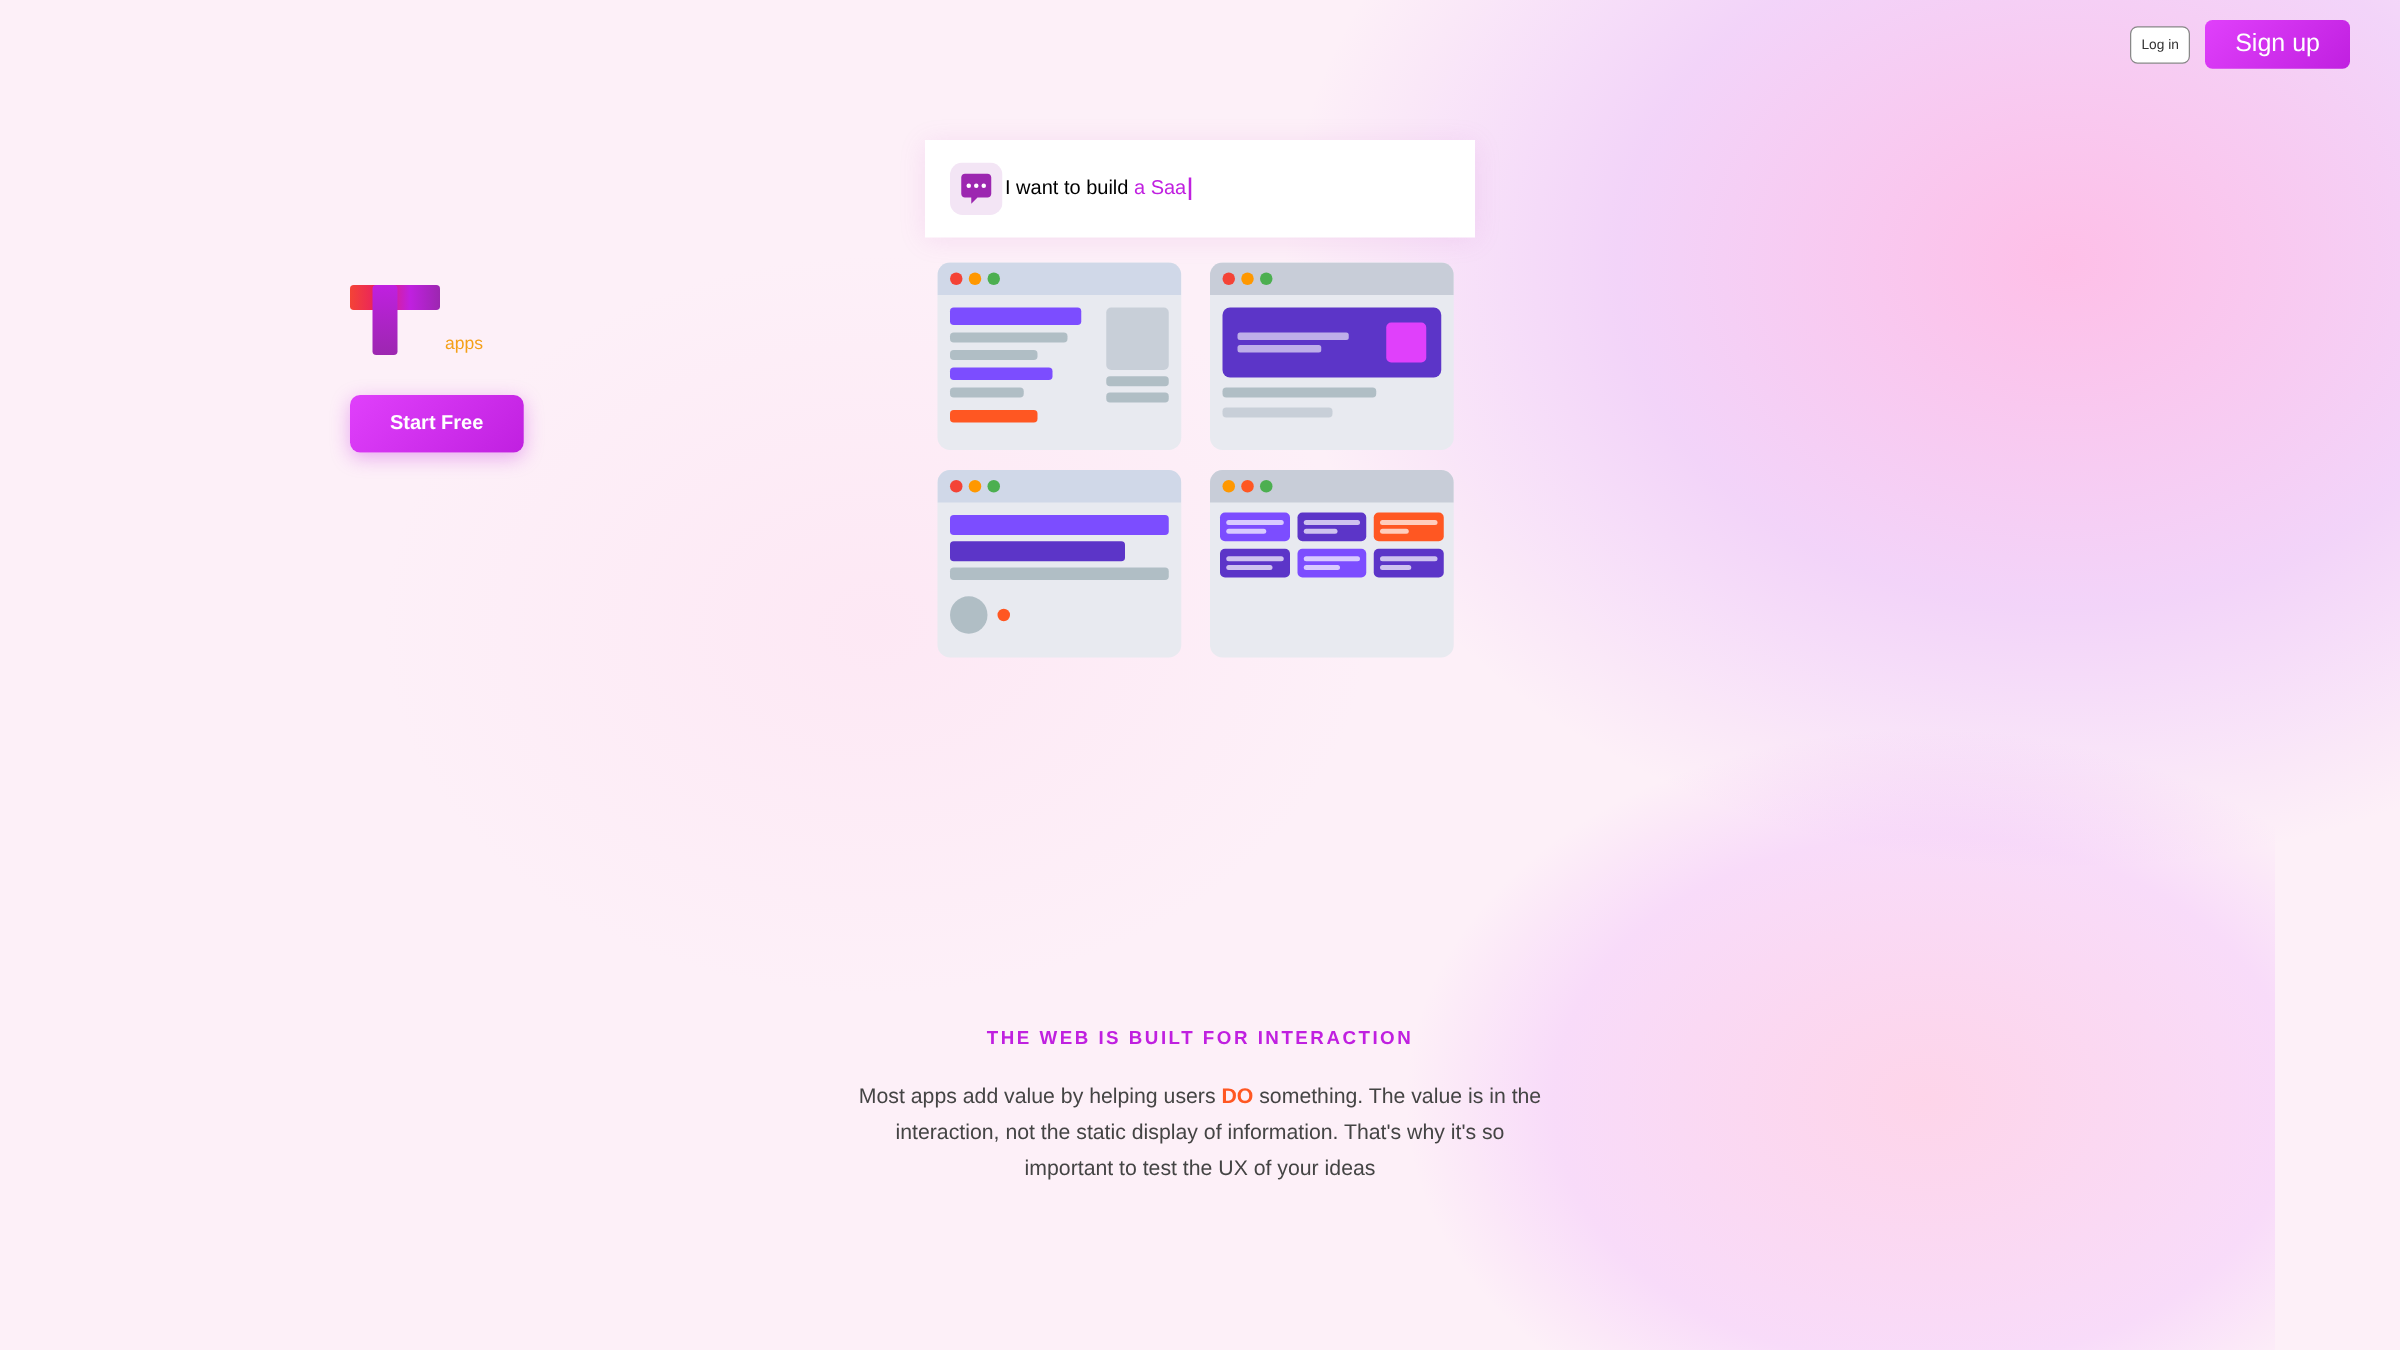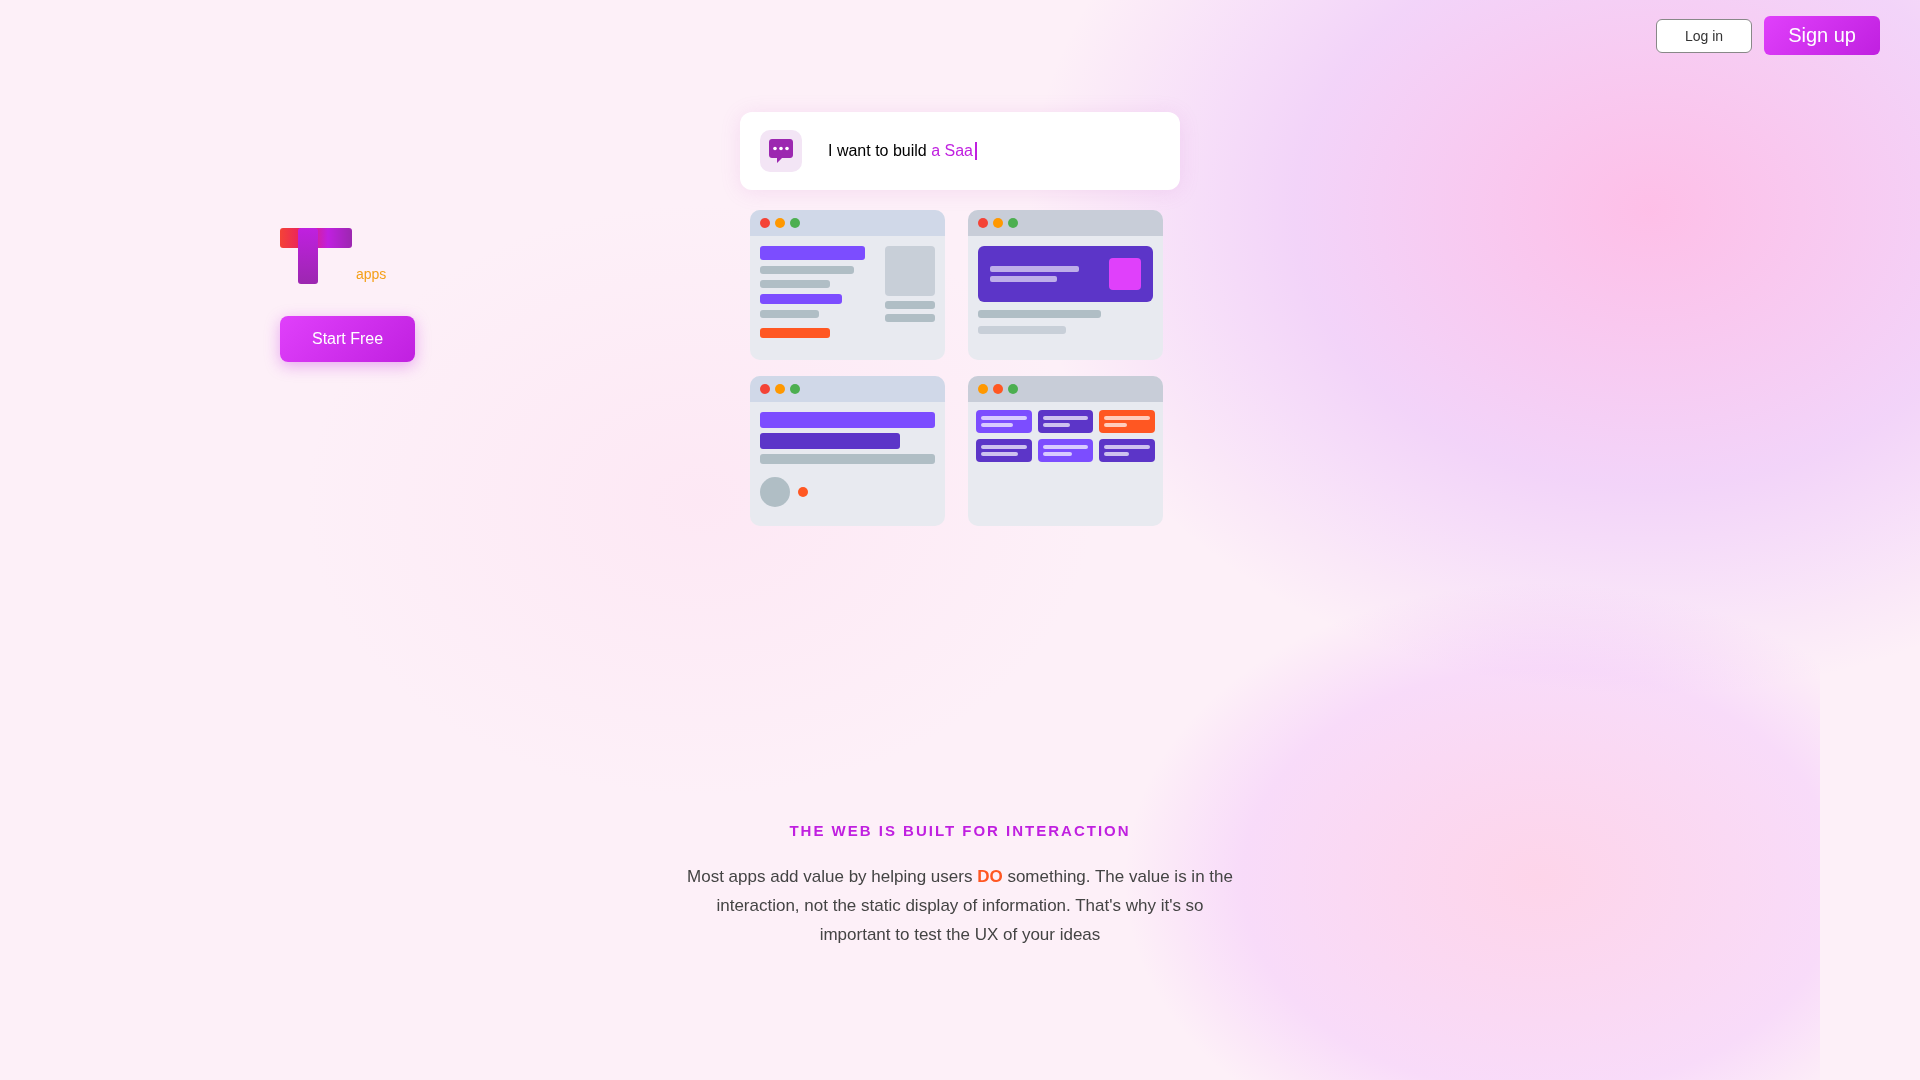--- a/index.html
+++ b/index.html
@@ -47,26 +47,26 @@
       position: absolute;
       top: 0;
       right: 0;
       display: flex;
       align-items: center;
       gap: 12px;
       padding: 16px 40px;
     }
 
     .btn-login {
-      padding: 8px 28px;
+      padding: 8px 8px;
       border: 1.5px solid #888;
       border-radius: 6px;
       background: white;
       color: #333;
-      font-size: 14px;
+      font-size: 11px;
       cursor: pointer;
       font-weight: 500;
     }
 
     .btn-signup {
       padding: 8px 24px;
       border: none;
       border-radius: 6px;
       background: linear-gradient(135deg, #e040fb, #c020e0);
       color: white;
@@ -75,25 +75,25 @@
       font-weight: 400;
     }
 
     
     .chat-prompt {
       position: absolute;
       top: 112px;
       left: 740px;
       width: 440px;
       background: white;
-      border-radius: 12px;
+      border-radius: 0;
       padding: 18px 20px;
       display: flex;
       align-items: center;
-      gap: 26px;
+      gap: 2px;
       box-shadow: 0 2px 20px rgba(200,100,200,0.15);
     }
 
     .chat-icon {
       width: 42px;
       height: 42px;
       flex-shrink: 0;
     }
 
     .chat-text-highlight {
@@ -182,21 +182,21 @@
       margin-bottom: 28px;
     }
 
     .btn-start-free {
       padding: 14px 32px;
       border: none;
       border-radius: 8px;
       background: linear-gradient(135deg, #e040fb, #c020e0);
       color: white;
       font-size: 16px;
-      font-weight: 400;
+      font-weight: 700;
       cursor: pointer;
       box-shadow: 0 4px 15px rgba(192,32,224,0.35);
     }
 
     
     .wireframes-container {
       position: absolute;
       top: 210px;
       left: 750px;
       display: grid;

